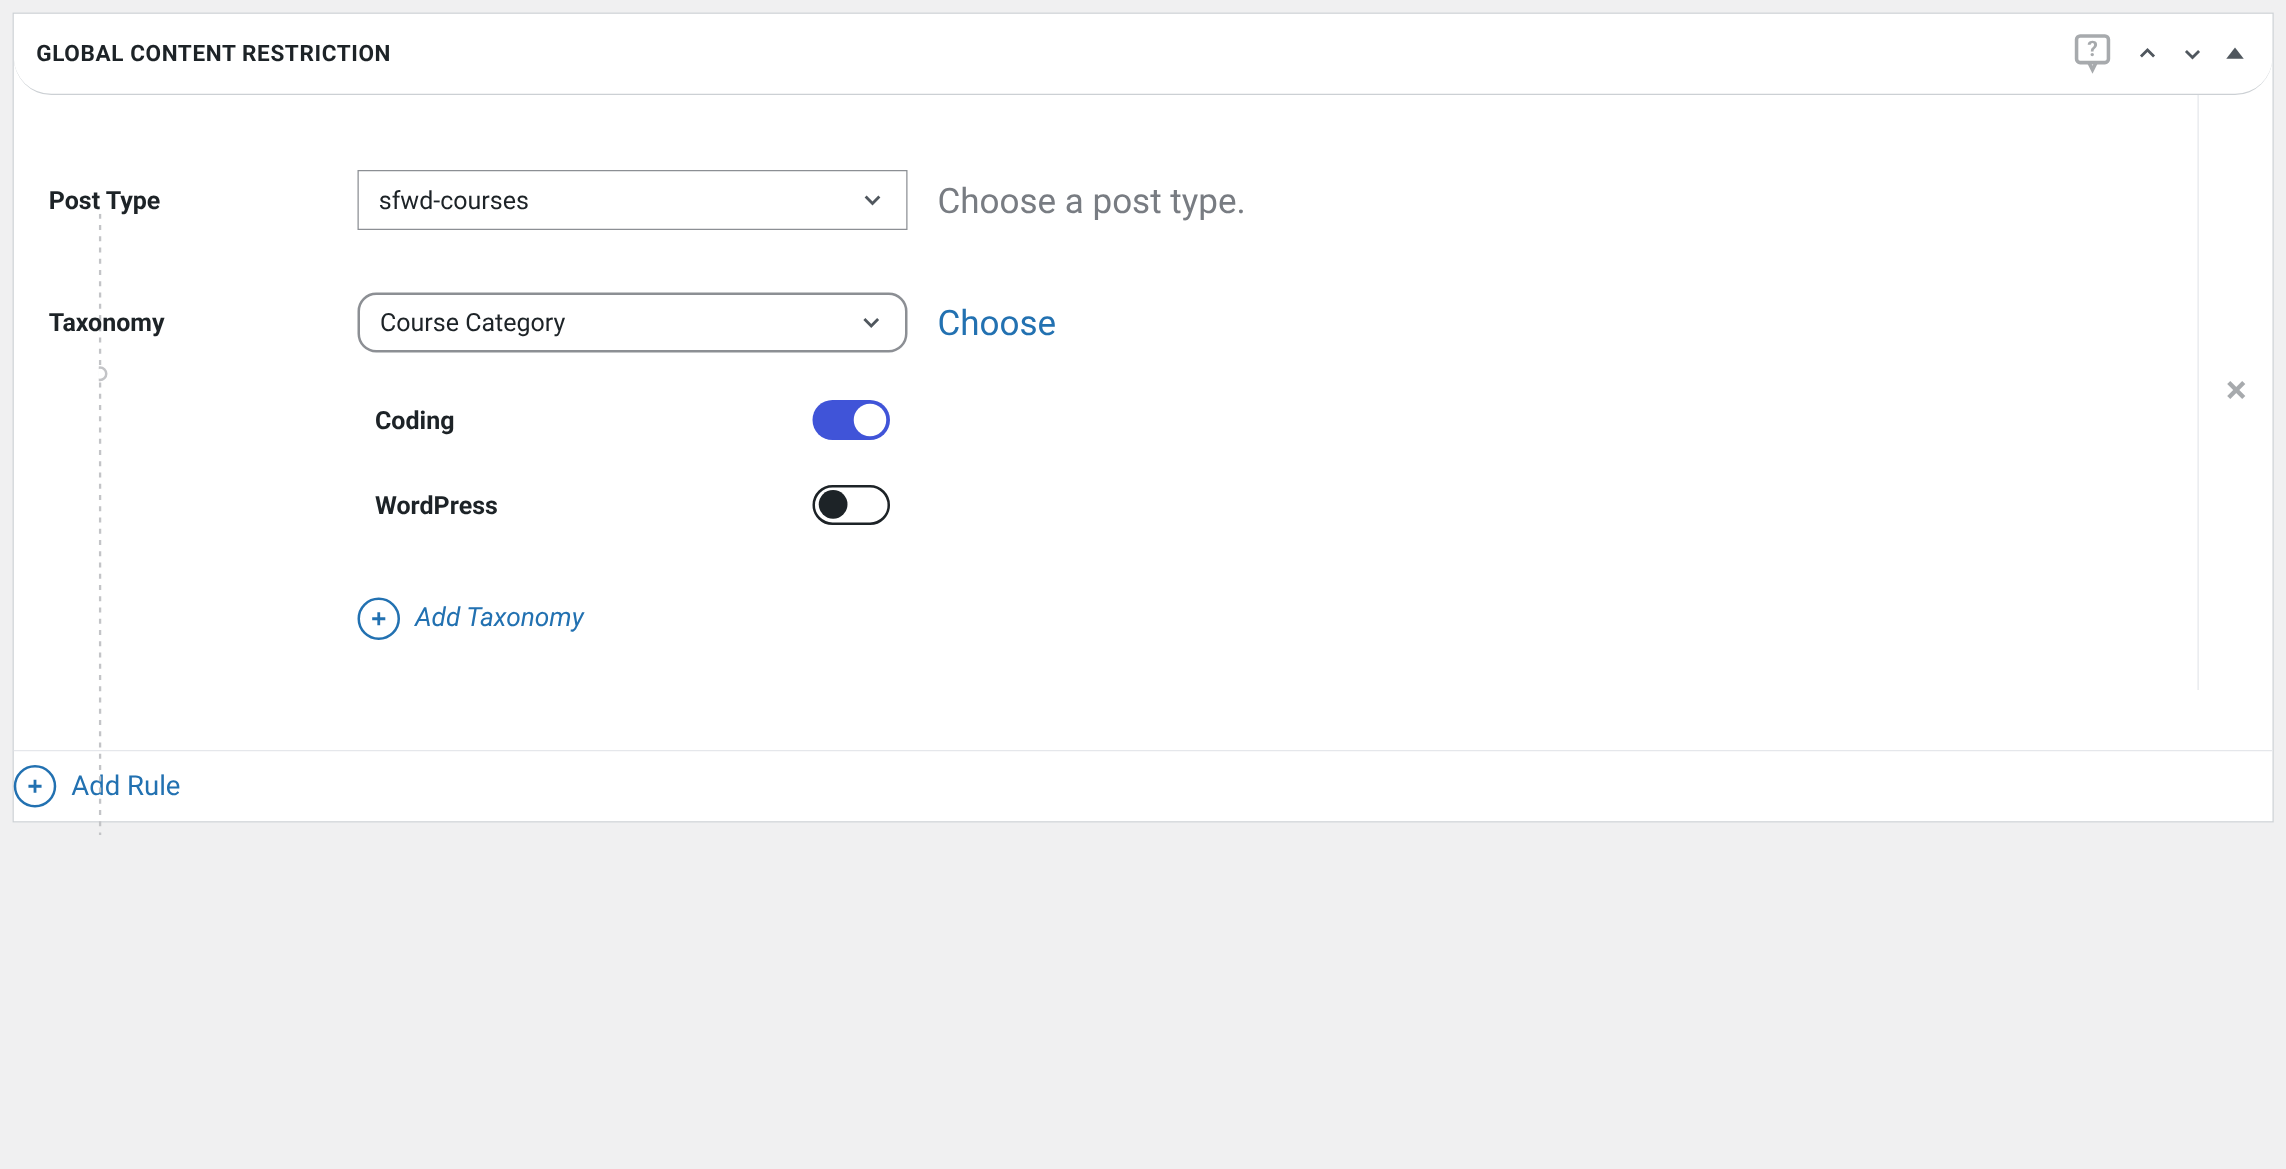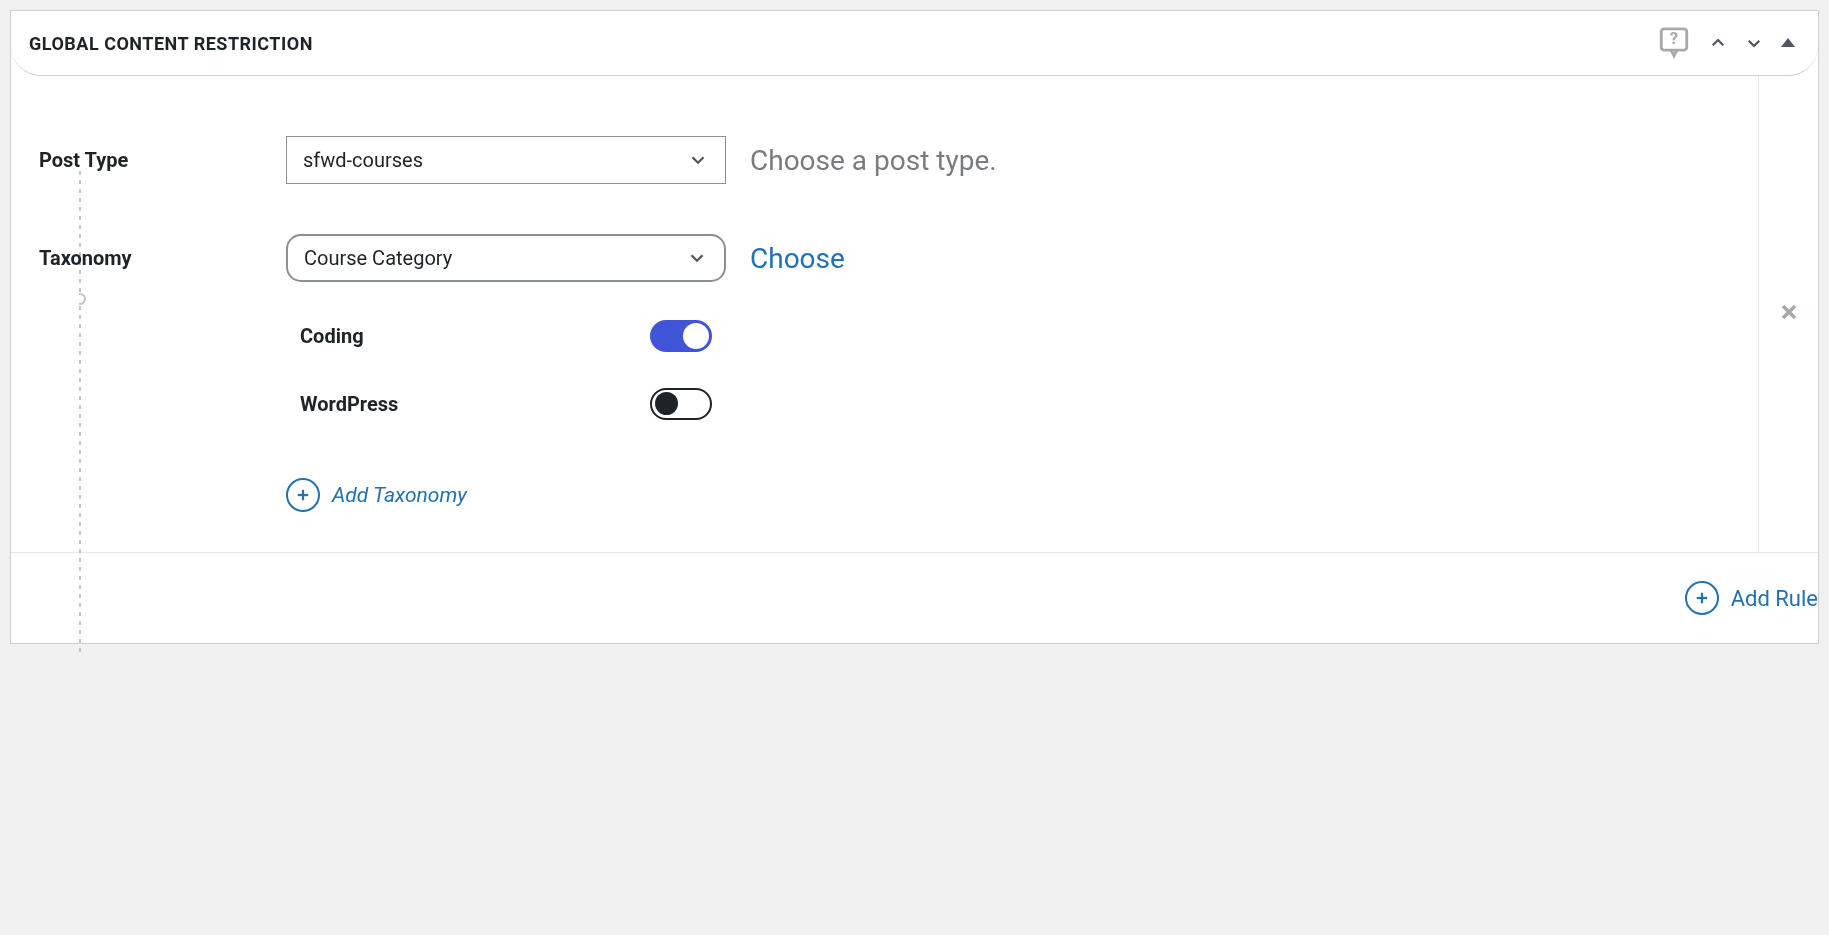--- a/index.html
+++ b/index.html
@@ -203,26 +203,27 @@
     position: absolute;
     top: 95px;
     left: 68px;
     width: 200px;
     height: 535px;
     pointer-events: none;
   }
 
   .panel-footer {
     border-top: 1px solid #e5e7eb;
-    padding: 28px 0;
-    display: flex;
-    align-items: center;
-    justify-content: flex-end;
+    padding: 11px 0;
+    display: flex;
+    align-items: center;
+    justify-content: flex-start;
     gap: 12px;
     cursor: pointer;
+    margin-top: 48px;
   }
   .panel-footer .link-text { font-size: 22px; }
 </style>
 </head>
 <body>
 
 <div class="panel">
 
   <div class="panel-header">
     <div class="panel-title">GLOBAL CONTENT RESTRICTION</div>

